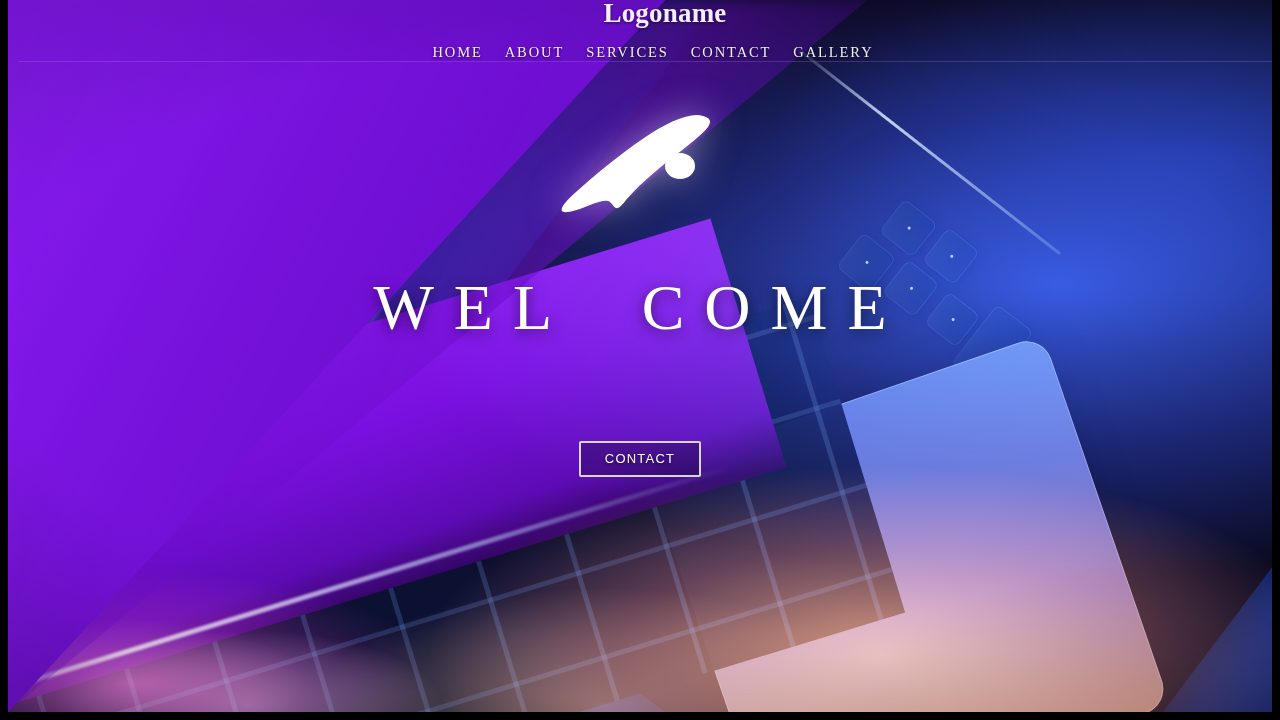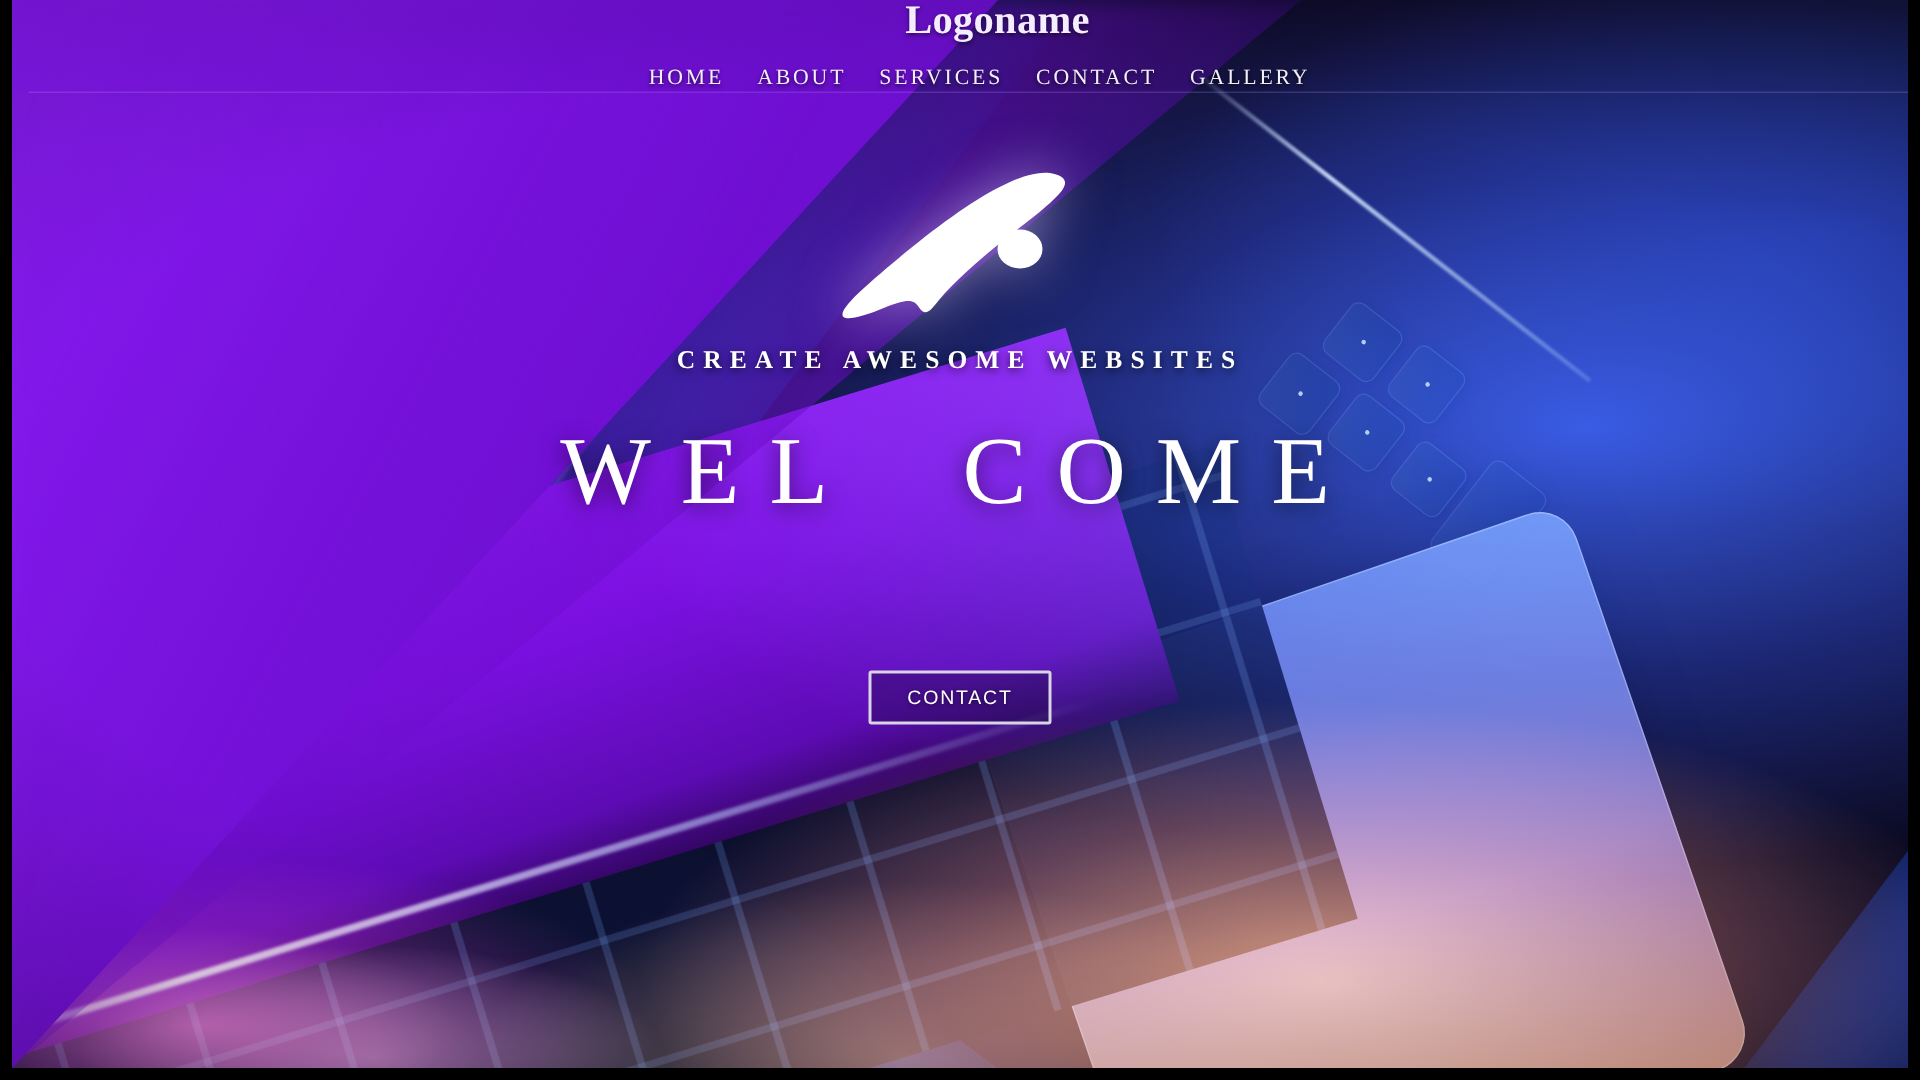--- a/index.html
+++ b/index.html
@@ -328,21 +328,21 @@
     font-weight: 700;
     letter-spacing: 5.4px;
     color: #ffffff;
     text-transform: uppercase;
     white-space: nowrap;
     text-shadow: 0 2px 6px rgba(0,0,0,0.7);
     user-select: none;
   }
 
   .hero-title {
-    margin-top: 32px;
+    margin-top: 52px;
     font-family: "Liberation Serif", "DejaVu Serif", serif;
     font-size: 64px;
     font-weight: 400;
     letter-spacing: 20px;
     color: #ffffff;
     text-transform: uppercase;
     line-height: 1;
     white-space: pre;
     text-shadow: 0 3px 14px rgba(0,0,0,0.6);
     user-select: none;
@@ -435,21 +435,20 @@
                  C 24 110, 36 107, 50 101
                  C 58 98, 64 96, 68 97
                  C 72 98, 73 103, 76 104
                  C 79 105, 82 101, 86 96
                  C 96 84, 112 70, 128 57
                  C 146 43, 162 31, 168 23
                  C 172 17, 170 14, 163 12 Z"></path>
         <ellipse cx="140" cy="62" rx="15" ry="13" fill="#ffffff"></ellipse>
       </svg>
 
-      <div class="hero-tagline">CREATE AWESOME WEBSITES</div>
 
       <h1 class="hero-title">WEL  COME</h1>
 
       <a class="hero-cta" href="#">CONTACT</a>
 
     </section>
 
   </div>
 </div>
 

